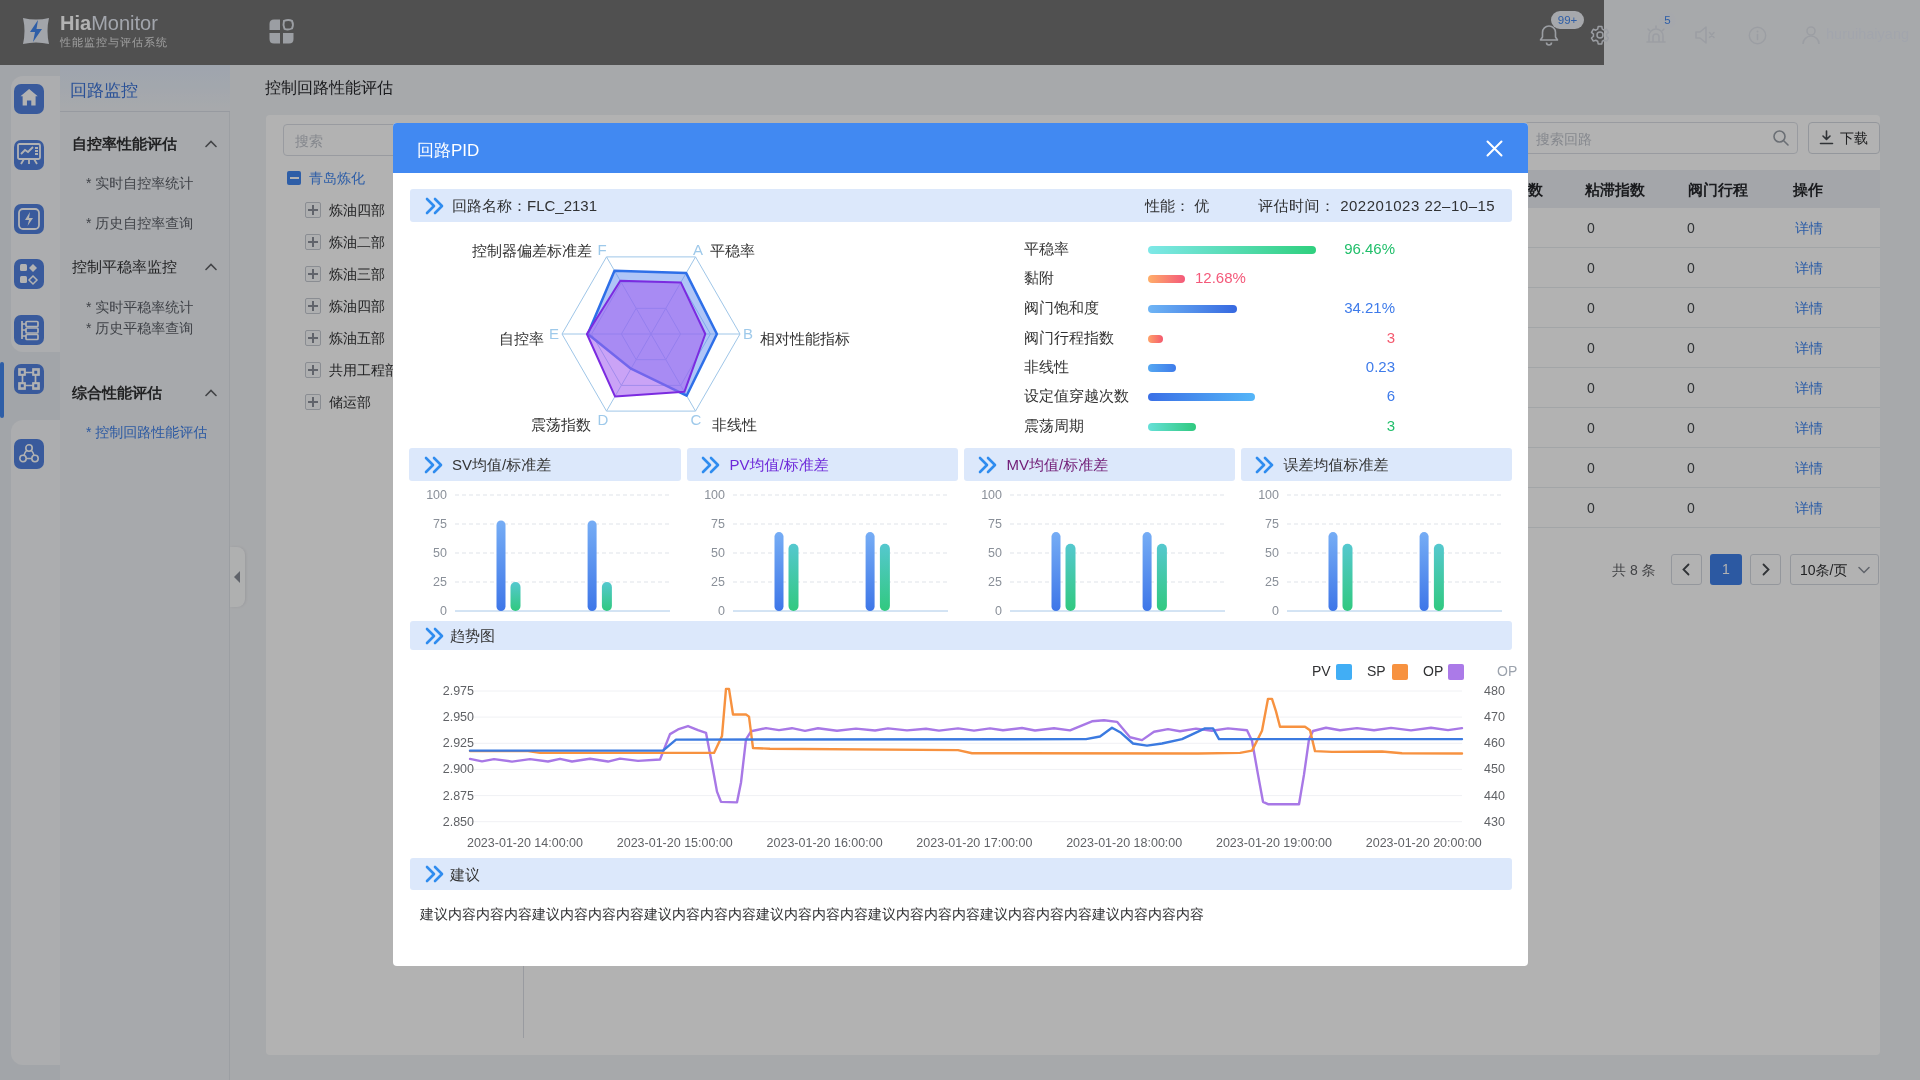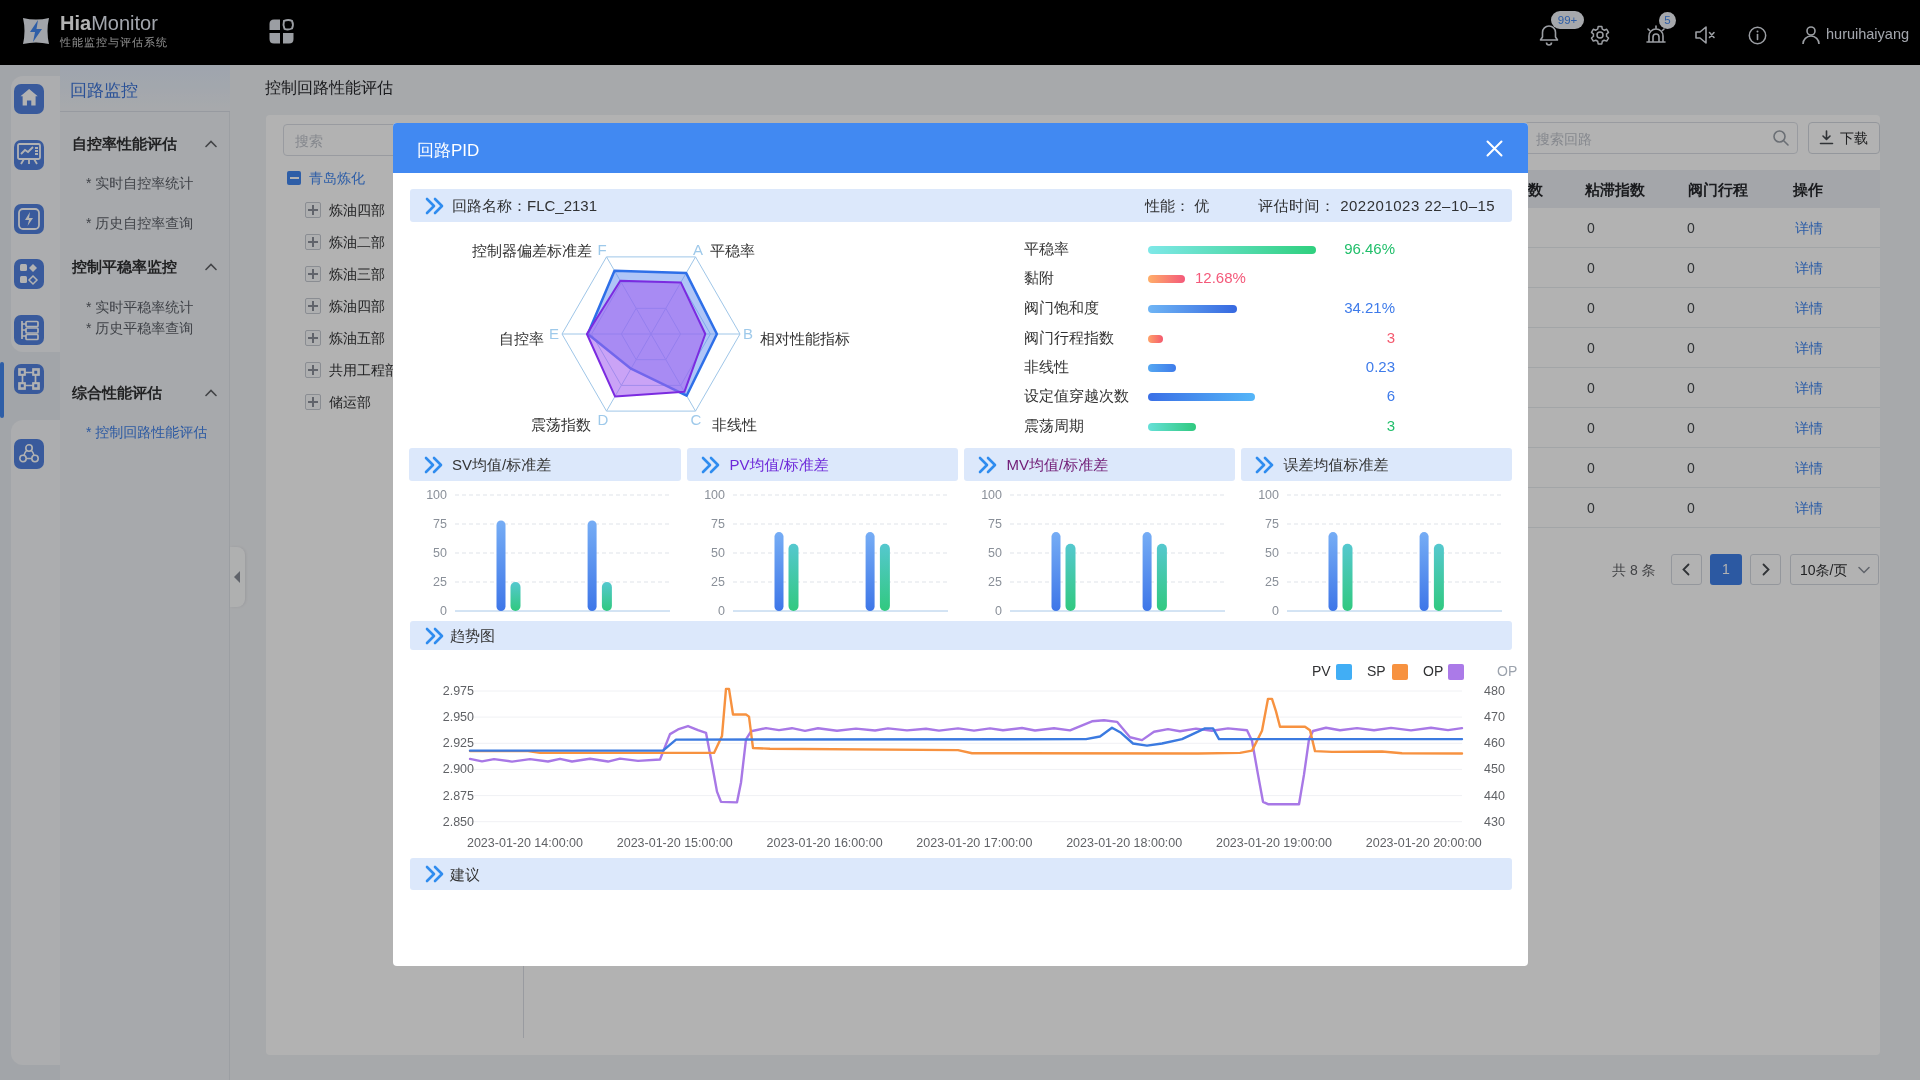--- a/index.html
+++ b/index.html
@@ -1,20 +1,20 @@
 <!DOCTYPE html>
 <html><head><meta charset="utf-8">
 <style>
 *{margin:0;padding:0;box-sizing:border-box}
 body{width:1920px;height:1080px;font-family:"Liberation Sans",sans-serif;background:#f0f2f5;position:relative;overflow:hidden}
 .abs{position:absolute}
 </style></head>
 <body>
 
-<div class="abs" style="left:0;top:0;width:1920px;height:65px;background:#000000">
+<div class="abs" style="left:0;top:0;width:1604px;height:65px;background:#737373">
   <svg class="abs" style="left:21px;top:16px" width="30" height="30" viewBox="0 0 30 30">
     <path d="M2 2 Q15 5 28 2 Q25 15 28 28 Q15 25 2 28 Q5 15 2 2 Z" fill="#e9edf4"></path>
     <path d="M17 4 L9 16 L14 16 L12 26 L21 13 L15.5 13 Z" fill="#4287f0"></path>
   </svg>
   <div class="abs" style="left:60px;top:12px;font-size:20px;color:#fff"><b>Hia</b><span style="font-weight:300;color:#e8edf7">Monitor</span></div>
   <div class="abs" style="left:60px;top:35px;font-size:11px;color:rgba(255,255,255,0.8);letter-spacing:1px">性能监控与评估系统</div>
   <svg class="abs" style="left:268px;top:18px" width="27" height="27" viewBox="0 0 27 27">
     <path d="M1.5 6 Q1.5 1.5 6 1.5 L12 1.5 L12 12 L1.5 12 L1.5 6 Z" fill="#dfe3ea"></path>
     <path d="M16 2.8 Q20.5 1.2 24 2.8 Q25.8 6.5 24 10.5 Q20 12.2 16.5 10.8 Q14.8 6.8 16 2.8 Z" fill="none" stroke="#dfe3ea" stroke-width="1.9"></path>
     <path d="M1.5 15 L12 15 L12 25.5 L6 25.5 Q1.5 25.5 1.5 21 Z" fill="#dfe3ea"></path>
@@ -116,21 +116,21 @@
     </g>
   </svg>
 
 <div class="abs" style="left:60px;top:65px;width:170px;height:1015px;background:#f0f3f7;border-right:1px solid #e0e4ea"></div>
 <div class="abs" style="left:60px;top:65px;width:170px;height:47px;background:linear-gradient(180deg,#e3ecf9,#f0f3f7);border-bottom:1px solid #d8dde6"></div>
 <div class="abs" style="left:70px;top:79px;font-size:17px;color:#3d74d8">回路监控</div>
 <div class="abs" style="left:72px;top:135px;font-size:15px;font-weight:bold;color:#303133">自控率性能评估</div>
 <svg class="abs" style="left:205px;top:140px" width="12" height="8" viewBox="0 0 12 8">
     <path d="M1 6.5 L6 1.5 L11 6.5" fill="none" stroke="#606266" stroke-width="1.6" stroke-linecap="round"></path>
   </svg>
-<div class="abs" style="left:72px;top:258px;font-size:15px;font-weight:bold;color:#303133">控制平稳率监控</div>
+<div class="abs" style="left:72px;top:258px;font-size:15px;font-weight:normal;color:#303133">控制平稳率监控</div>
 <svg class="abs" style="left:205px;top:263px" width="12" height="8" viewBox="0 0 12 8">
     <path d="M1 6.5 L6 1.5 L11 6.5" fill="none" stroke="#606266" stroke-width="1.6" stroke-linecap="round"></path>
   </svg>
 <div class="abs" style="left:72px;top:384px;font-size:15px;font-weight:bold;color:#303133">综合性能评估</div>
 <svg class="abs" style="left:205px;top:389px" width="12" height="8" viewBox="0 0 12 8">
     <path d="M1 6.5 L6 1.5 L11 6.5" fill="none" stroke="#606266" stroke-width="1.6" stroke-linecap="round"></path>
   </svg>
 <div class="abs" style="left:86px;top:175px;font-size:14px;color:#5a5e66">* 实时自控率统计</div>
 <div class="abs" style="left:86px;top:215px;font-size:14px;color:#5a5e66">* 历史自控率查询</div>
 <div class="abs" style="left:86px;top:299px;font-size:14px;color:#5a5e66">* 实时平稳率统计</div>
@@ -466,12 +466,13 @@
 <text x="1010.8" y="164" font-size="12.5" fill="#606266" text-anchor="middle">2023-01-20 20:00:00</text>
 <polyline points="57.0,75.89 69.0,78.35 81.0,76.09 99.0,78.58 117.0,76.10 135.0,78.49 147.0,75.81 159.0,78.47 177.0,75.81 195.0,78.56 207.0,75.65 225.0,77.91 247.0,76.49 257.0,51.13 265.0,46.43 275.0,43.03 285.0,47.21 293.0,49.82 299.0,81.19 304.0,108.64 308.0,118.83 324.0,119.36 328.0,99.49 333.0,56.36 338.0,48.26 353.0,45.16 366.0,47.10 379.0,45.19 392.0,47.82 405.0,45.21 424.0,47.80 443.0,45.58 462.0,47.53 475.0,45.38 494.0,47.38 513.0,45.71 526.0,47.61 545.0,45.33 561.0,47.64 577.0,45.39 590.0,47.29 609.0,44.96 622.0,47.52 641.0,45.25 657.0,47.36 679.0,38.32 691.0,37.28 704.0,38.85 717.0,54.27 729.0,57.14 741.0,48.78 755.0,46.16 767.0,48.26 783.0,45.64 799.0,47.73 815.0,45.38 834.0,47.21 839.0,57.67 845.0,91.65 850.0,118.83 855.0,121.19 886.0,121.19 891.0,91.65 896.0,56.36 900.0,47.99 913.0,44.72 927.0,47.30 944.0,45.07 961.0,47.27 978.0,44.87 998.0,47.33 1018.0,44.75 1035.0,47.13 1049.0,45.12" fill="none" stroke="#a878e6" stroke-width="2.4" stroke-linejoin="round" stroke-linecap="round"></polyline>
 <polyline points="57.0,68.12 115.0,68.12 127.0,69.90 301.0,69.90 309.0,52.96 313.0,5.91 316.0,5.91 320.0,31.53 333.0,31.53 336.0,33.62 340.0,64.99 357.0,65.72 545.0,67.08 559.0,70.21 785.0,70.53 827.0,69.90 839.0,67.60 849.0,47.73 855.0,15.84 859.0,15.84 863.0,28.39 867.0,43.76 892.0,43.76 897.0,47.21 902.0,68.12 919.0,68.85 969.0,68.44 989.0,70.21 1049.0,70.53" fill="none" stroke="#f79240" stroke-width="2.4" stroke-linejoin="round" stroke-linecap="round"></polyline>
 <polyline points="57.0,67.60 250.0,67.60 263.0,56.62 673.0,56.10 687.0,53.48 699.0,44.81 708.0,49.82 720.0,60.49 734.0,62.58 749.0,60.49 769.0,56.10 792.0,45.33 800.0,45.33 806.0,56.10 1049.0,56.10" fill="none" stroke="#3b7ae0" stroke-width="2.4" stroke-linejoin="round" stroke-linecap="round"></polyline>
 </svg>
 <div class="abs" style="left:17px;top:735px;width:1102px;height:32px;background:#dce8fb;border-radius:3px"></div>
 <svg width="22" height="20" viewBox="0 0 22 20" style="position:absolute;left:31px;top:741px">
       <path d="M3 3 L10 10 L3 17 M11 3 L18 10 L11 17" fill="none" stroke="#2f8cef" stroke-width="2.6" stroke-linecap="round" stroke-linejoin="round"></path>
     </svg>
 <div class="abs" style="left:57px;top:743px;font-size:15px;color:#333">建议</div>
+<div class="abs" style="left:27px;top:783px;font-size:14px;color:#303133">建议内容内容内容建议内容内容内容建议内容内容内容建议内容内容内容建议内容内容内容建议内容内容内容建议内容内容内容</div>
 </div>
 </body></html>

